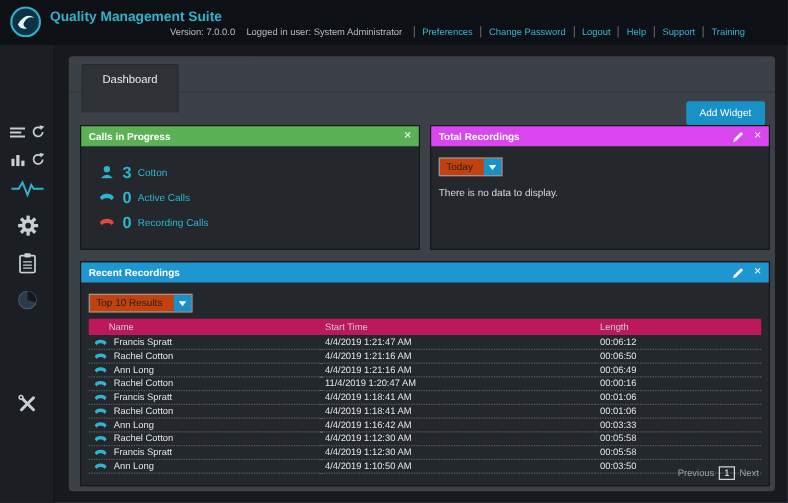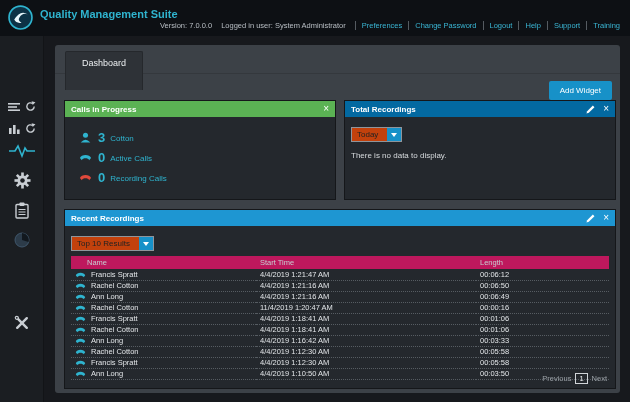--- a/index.html
+++ b/index.html
@@ -9,21 +9,21 @@
     background: #17191d;
     font-family: "Liberation Sans", "DejaVu Sans", sans-serif;
     overflow: hidden;
     color: #dfe3e6;
   }
 
   
   .app-header { position:absolute; left:0; top:0; width:630px; height:36px; background:#0d1014; }
   .logo { position:absolute; left:8px; top:5px; width:25px; height:25px; }
   .app-title { position:absolute; left:40px; top:8px; font-size:11px; font-weight:bold; color:#2fb4cf; white-space:nowrap; }
-  .header-meta { position:absolute; left:160px; top:21px; font-size:7.5px; color:#b9bfc5; display:flex; align-items:center; white-space:nowrap; }
+  .header-meta { position:absolute; left:136px; top:21px; font-size:7.5px; color:#b9bfc5; display:flex; align-items:center; white-space:nowrap; }
   .meta-text { margin-right:9px; }
   .nav-links { display:flex; align-items:flex-start; list-style:none; }
   .nav-link { color:#3ab6d4; text-decoration:none; padding:0 6px; border-left:1px solid #555b61; cursor:pointer; }
 
   
   .sidebar { position:absolute; left:0; top:36px; bottom:0; width:44px; background:#1b1e22; border-right:1px solid #121417; }
   .side-item { position:absolute; left:0; width:44px; display:flex; justify-content:center; cursor:pointer; }
   .cluster { display:grid; grid-template-columns:auto auto; gap:4px 5px; align-items:center; justify-items:center; }
 
   
@@ -34,21 +34,21 @@
   .add-widget-btn { position:absolute; right:8px; top:36px; background:#1791c8; color:#fff; font-size:8px;
          padding:5px 11px; border:none; border-radius:2px; cursor:pointer; font-family:inherit; }
 
   
   .widget { position:absolute; background:#24282d; border:1px solid #15171a; }
   #widget-calls  { left:9px;  top:55px;  width:272px; height:100px; }
   #widget-total  { left:289px; top:55px; width:272px; height:100px; }
   #widget-recent { left:9px;  top:164px; width:552px; height:180px; }
   .widget-header { height:16px; display:flex; align-items:center; padding:0 6px; }
   .wh-green  { background:#5bb254;gap:14px; }
-  .wh-purple { background:#0369a1; }
+  .wh-purple { background:#d946ef; }
   .wh-blue   { background:#1e96d2; }
   .widget-title { flex:1; color:#fff; font-size:8px; font-weight:bold; }
   .widget-hicon { margin-left:8px; cursor:pointer; color:#fff; font-size:10px; line-height:1; display:flex; align-items:center; }
 
   
   .calls-body { padding:10px 12px 0; }
   .stat-row { display:flex; align-items:center; height:20px; }
   .stat-icon { width:17px; display:flex; justify-content:center; margin-right:4px; }
   .stat-value { font-size:13px; font-weight:bold; color:#2fb4cf; margin-right:5px; }
   .stat-label { font-size:8px; color:#2fb4cf; padding-top:2px; }

